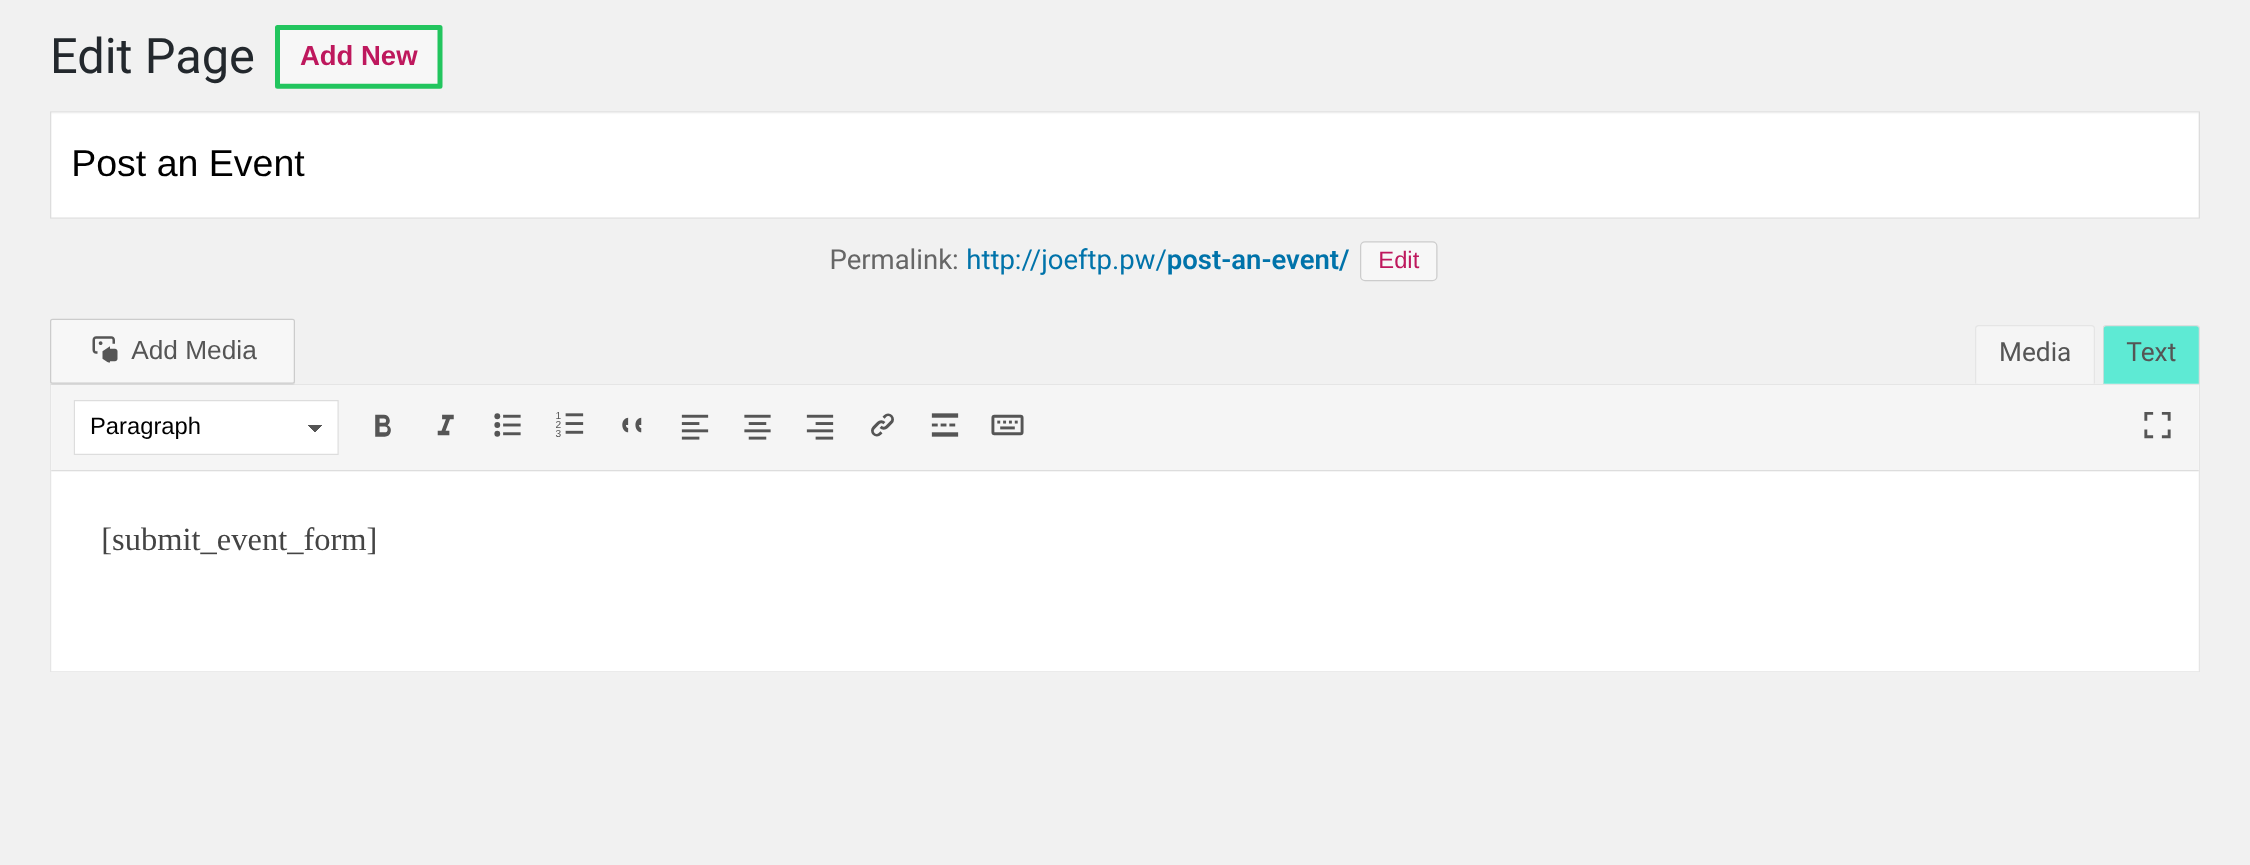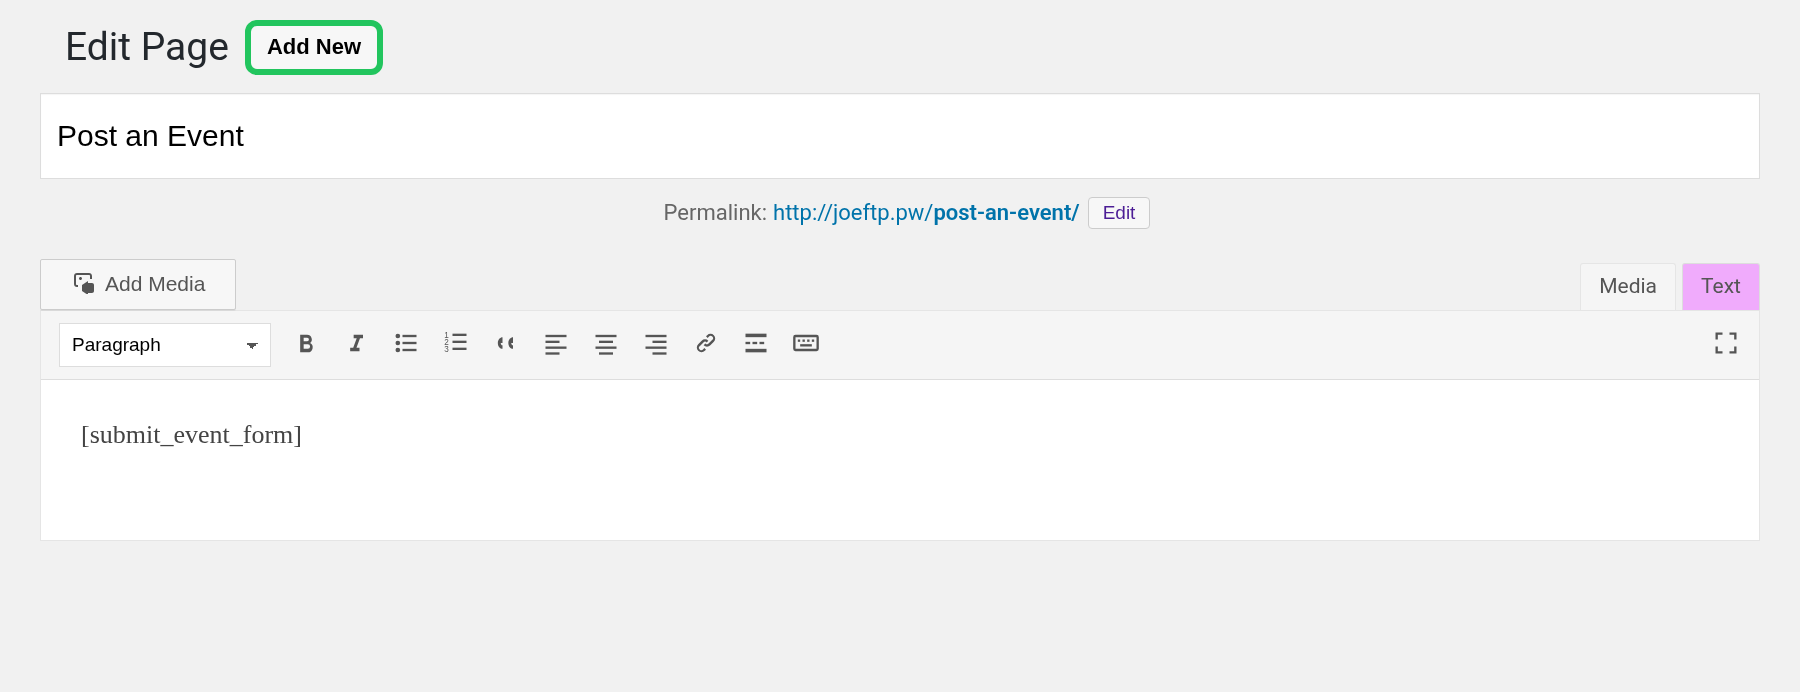--- a/index.html
+++ b/index.html
@@ -10,36 +10,35 @@
     color: #23282d;
   }
   .wrap {
     padding: 20px 40px 0 40px;
   }
   .heading-row {
     display: flex;
     align-items: center;
     gap: 16px;
     margin-bottom: 18px;
-    margin-left: 25px;
   }
   .heading {
     font-size: 39px;
     font-weight: 400;
     margin: 0;
     line-height: 1.2;
   }
   .add-new-btn {
     background: #f7f7f7;
-    border: 6px solid #22c55e;
-    color: #000000;
+    border: 4px solid #22c55e;
+    color: #be185d;
     font-size: 22px;
     font-weight: 600;
     padding: 6px 16px;
-    border-radius: 12px;
+    border-radius: 2px;
     cursor: pointer;
     line-height: 1.4;
   }
   .title-input {
     width: 100%;
     background: #fff;
     border: 1px solid #ddd;
     font-size: 30px;
     padding: 12px 16px;
     box-shadow: 0 1px 1px rgba(0,0,0,0.04) inset;
@@ -58,21 +57,21 @@
   .permalink-link {
     color: #0073aa;
     text-decoration: none;
   }
   .permalink-link .slug {
     font-weight: 600;
   }
   .edit-btn {
     background: #f7f7f7;
     border: 1px solid #ccc;
-    color: #4c1d95;
+    color: #be185d;
     font-size: 19px;
     padding: 4px 14px;
     border-radius: 4px;
     cursor: pointer;
     margin-left: 2px;
   }
   .media-row {
     display: flex;
     justify-content: space-between;
     align-items: flex-end;
@@ -91,21 +90,21 @@
     box-shadow: 0 1px 0 rgba(0,0,0,0.05);
   }
   .add-media-btn svg { width: 24px; height: 24px; fill: #555; }
   .editor-tabs {
     display: flex;
     gap: 6px;
   }
   .editor-tab {
     border: 1px solid #ddd;
     border-bottom: none;
-    background: #f0abfc;
+    background: #5eead4;
     color: #555;
     font-size: 21px;
     padding: 10px 18px 12px 18px;
     cursor: pointer;
     border-top-left-radius: 3px;
     border-top-right-radius: 3px;
   }
   .editor-tab.active {
     background: #f5f5f5;
     color: #555;

